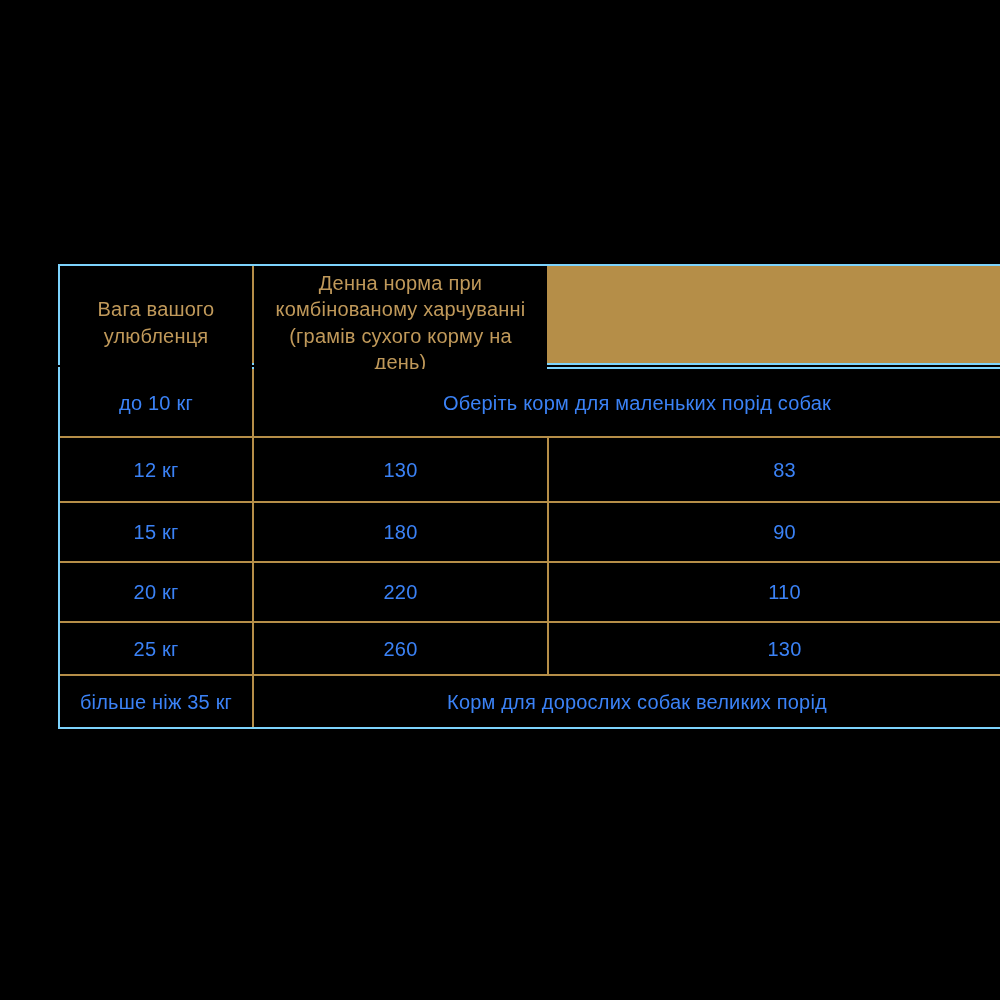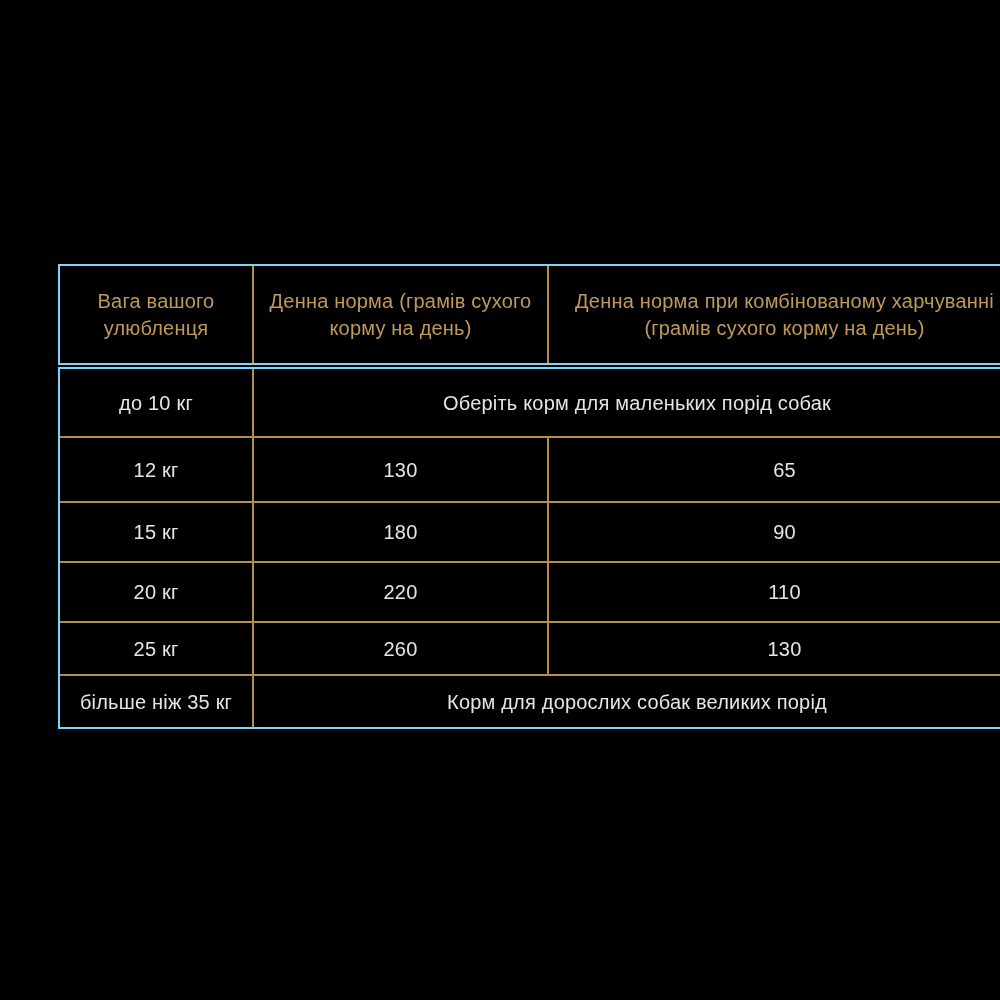--- a/index.html
+++ b/index.html
@@ -46,39 +46,36 @@
   }
   .cell.span2 { grid-column: 2 / 4; text-decoration: underline; }
   .head-text {
     color: #c0995a;
     font-size: 20px;
     line-height: 1.32;
     letter-spacing: 0.2px;
     font-weight: 400;
   }
   .body-text {
-    color: #e5e5e5;
+    color: #3b82f6;
     font-size: 20px;
     line-height: 1.3;
     letter-spacing: 0.2px;
     font-weight: 400;
   }
 </style>
 </head>
 <body>
 
 <div class="stage">
   <div class="feeding-table">
 
     <div class="grid header-grid">
       <div class="cell">
         <span class="head-text">Вага вашого улюбленця</span>
-      </div>
-      <div class="cell">
-        <span class="head-text">Денна норма (грамів сухого корму на день)</span>
       </div>
       <div class="cell">
         <span class="head-text">Денна норма при комбінованому харчуванні (грамів сухого корму на день)</span>
       </div>
     </div>
 
     <div class="grid body-grid">
 
       <div class="cell">
         <span class="body-text">до 10 кг</span>
@@ -87,21 +84,21 @@
         <span class="body-text">Оберіть корм для маленьких порід собак</span>
       </div>
 
       <div class="cell">
         <span class="body-text">12 кг</span>
       </div>
       <div class="cell">
         <span class="body-text">130</span>
       </div>
       <div class="cell">
-        <span class="body-text">65</span>
+        <span class="body-text">83</span>
       </div>
 
       <div class="cell">
         <span class="body-text">15 кг</span>
       </div>
       <div class="cell">
         <span class="body-text">180</span>
       </div>
       <div class="cell">
         <span class="body-text">90</span>

